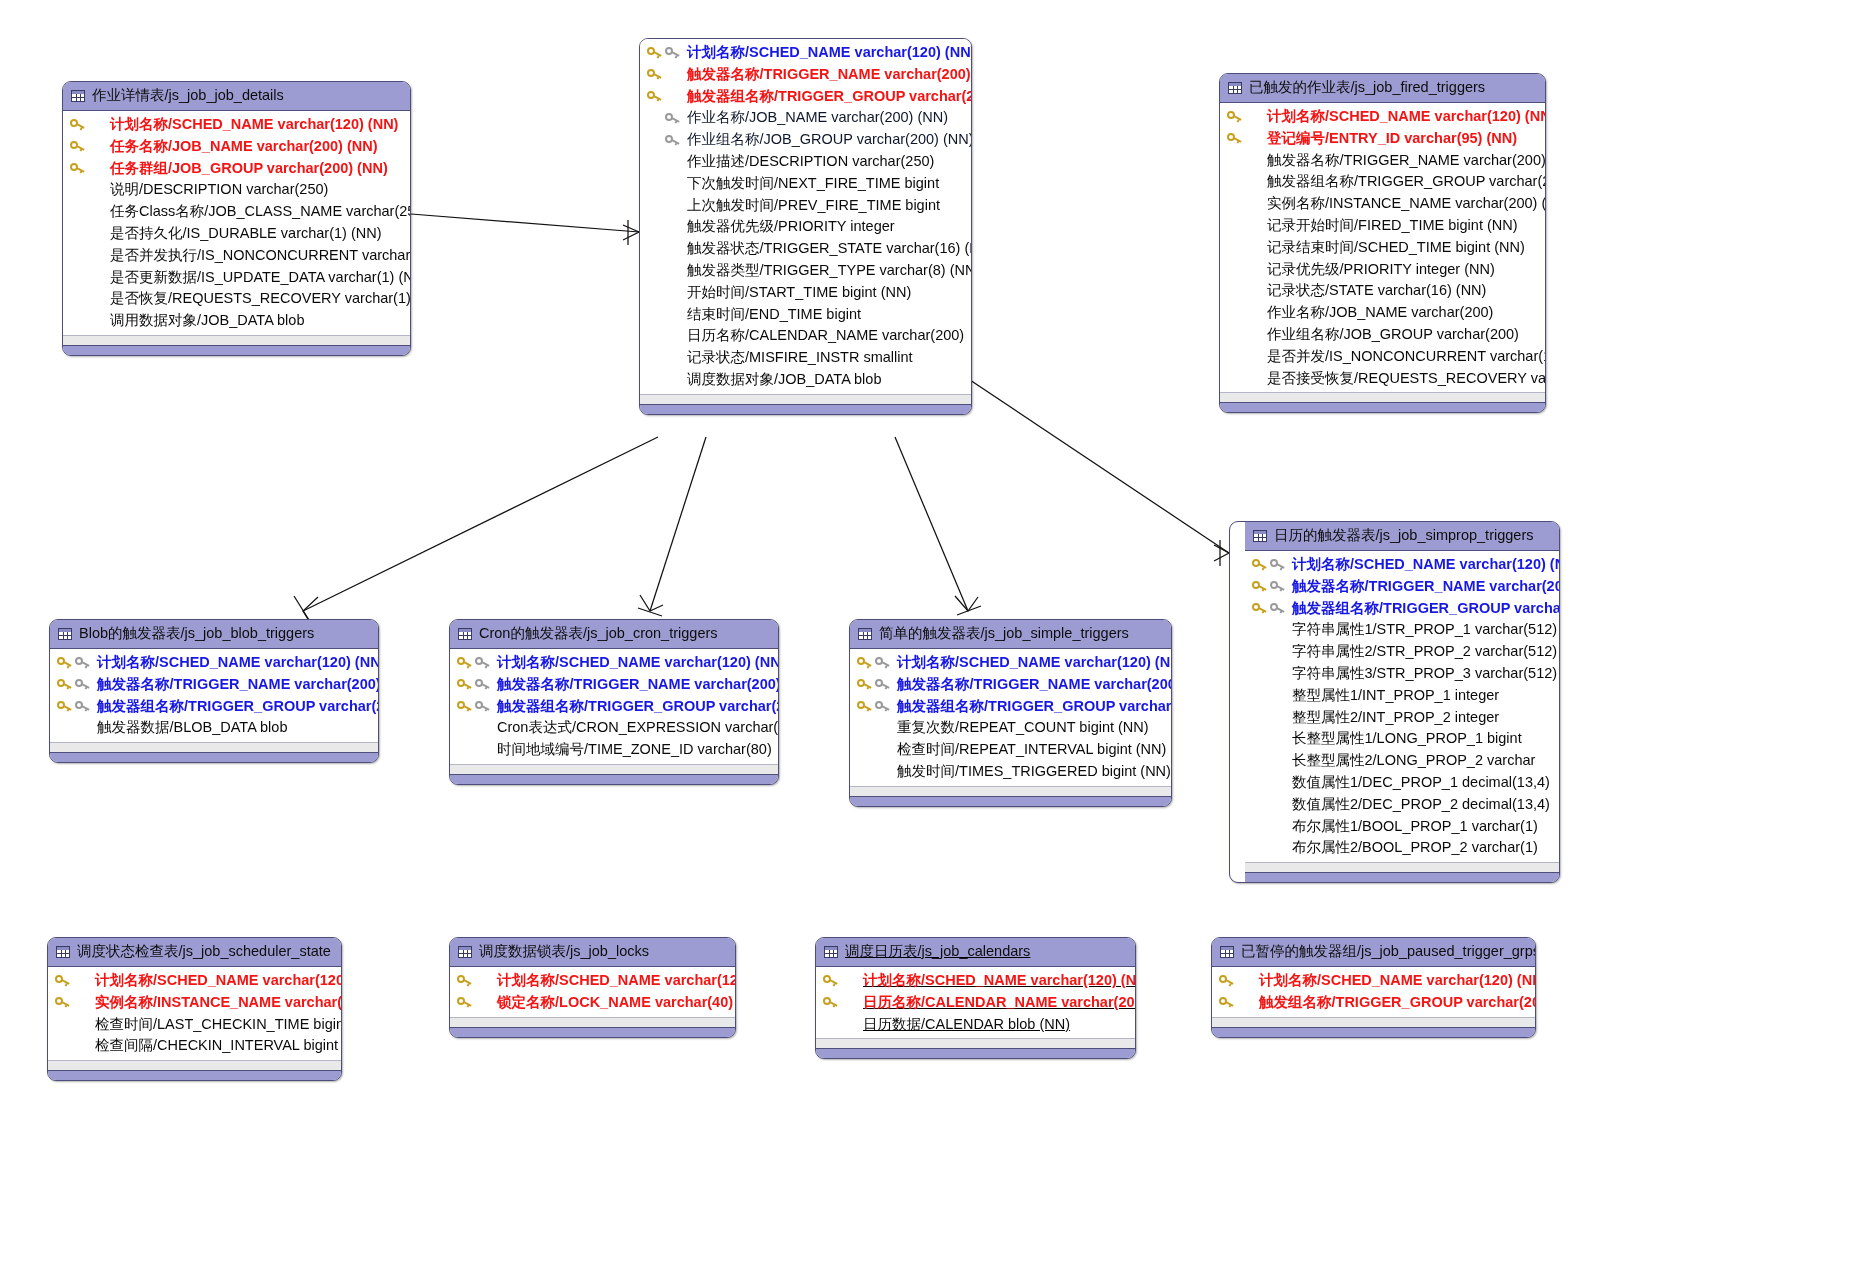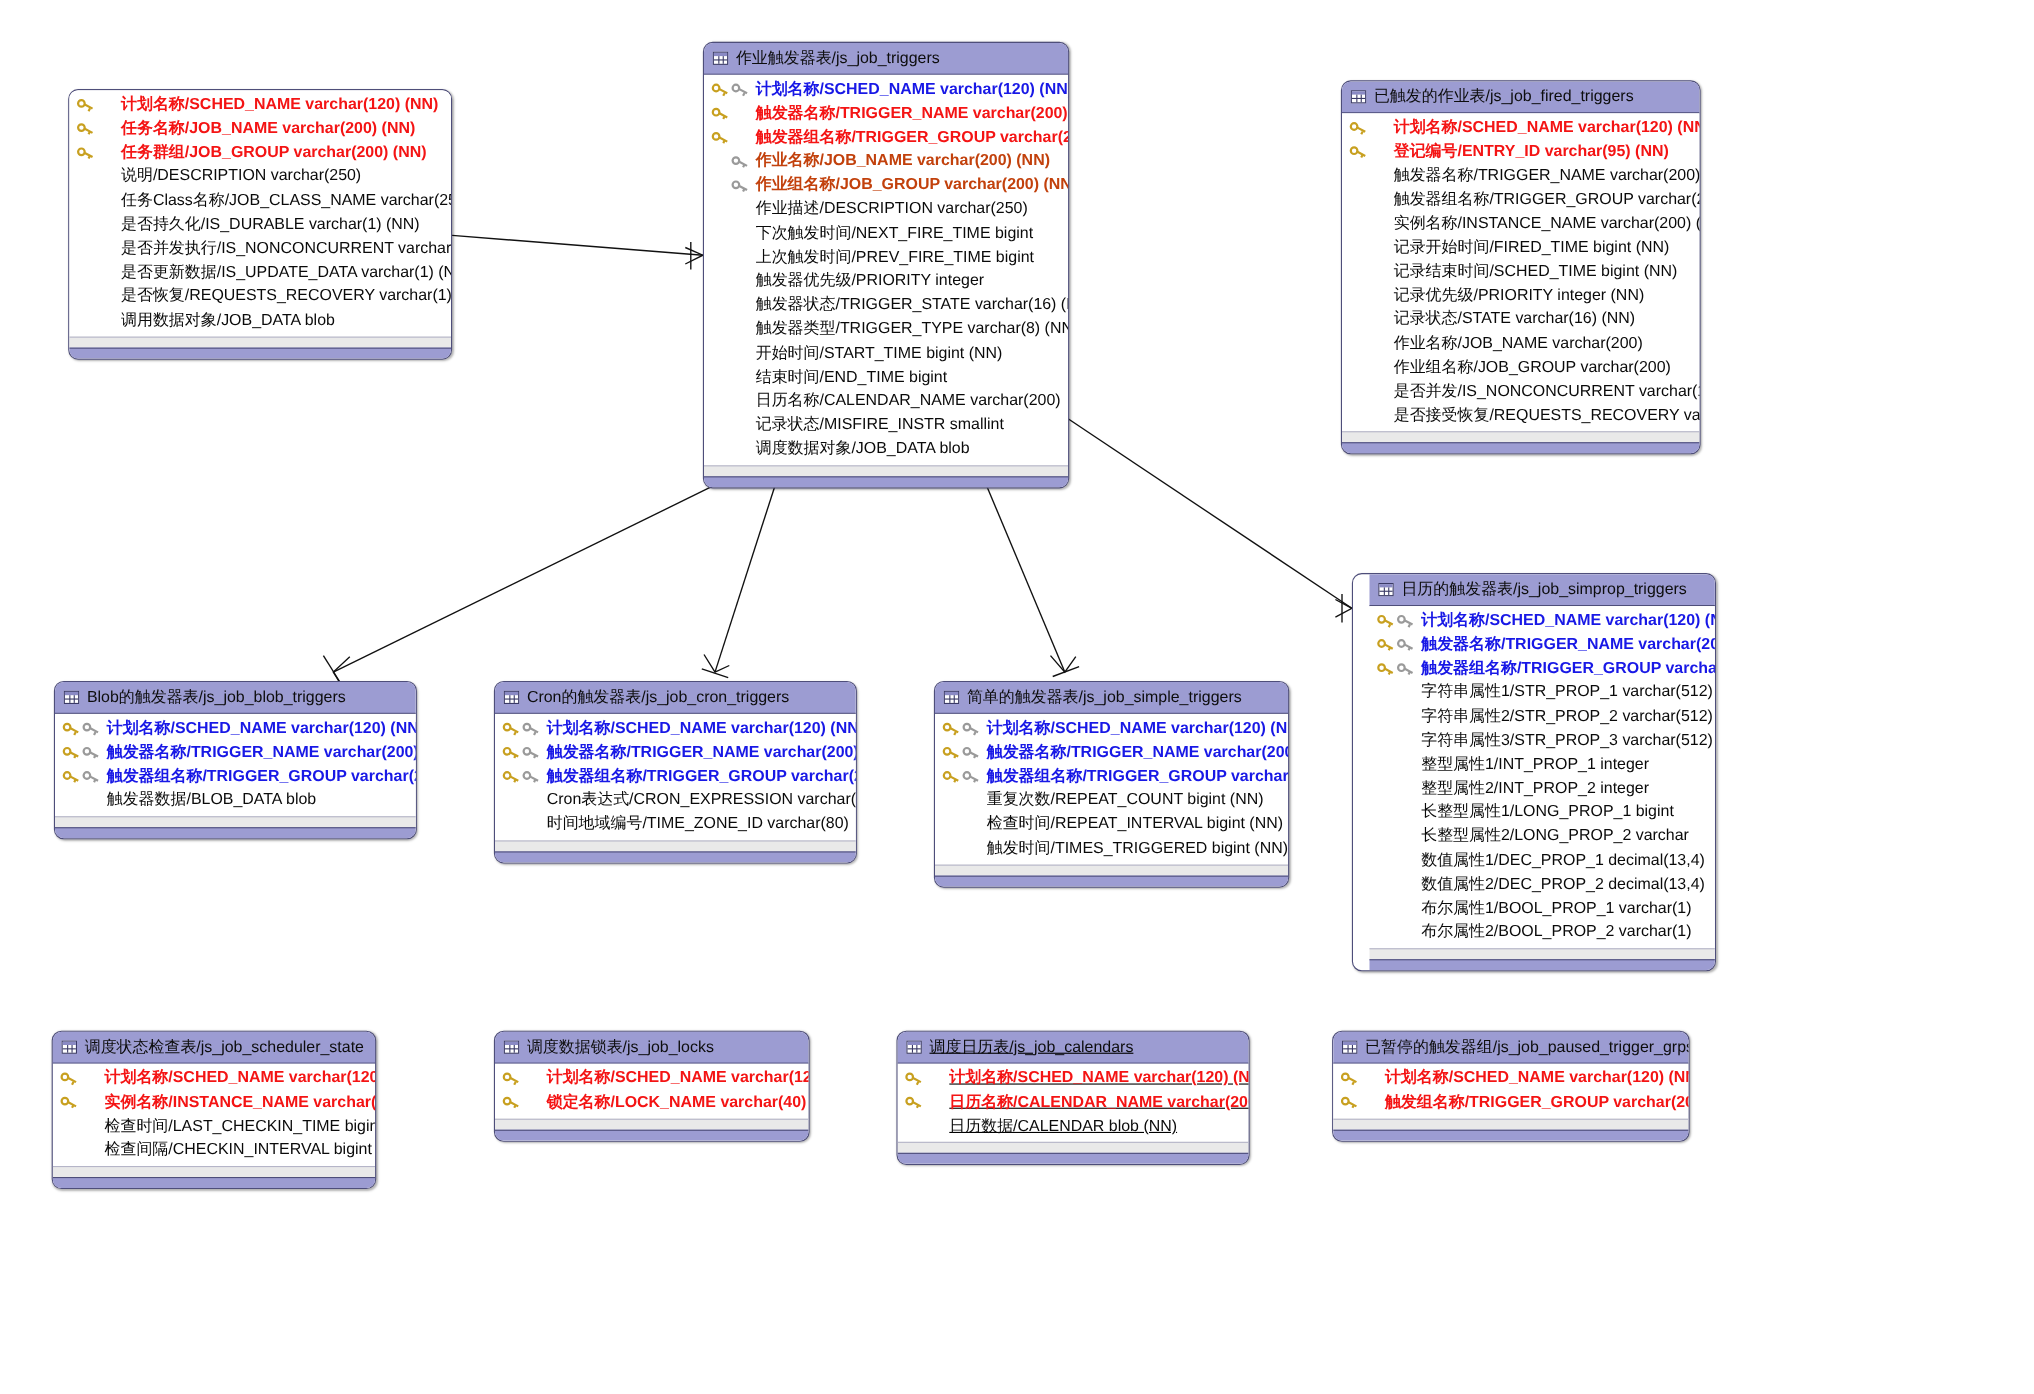--- a/index.html
+++ b/index.html
@@ -37,21 +37,21 @@
   .key .shaft{position:absolute;left:7px;top:5.0px;width:8px;height:2.3px;background:#c8a020;
             transform:rotate(28deg);transform-origin:left center;}
   .key .t1{position:absolute;left:11px;top:8.2px;width:2.3px;height:3.4px;background:#c8a020;
             transform:rotate(28deg);transform-origin:left top;}
   .key.fk .bow{border-color:#9a9a9a;}
   .key.fk .shaft,.key.fk .t1{background:#9a9a9a;}
   .key.blank{visibility:hidden;}
 
   .c-pk{color:#f41414;font-weight:bold;}
   .c-pkfk{color:#1818e6;font-weight:bold;}
-  .c-fk{color:#c2410c;font-weight:bold;}
+  .c-fk{color:#0f172a;font-weight:normal;}
   .c-plain{color:#0a0a0a;font-weight:normal;}
 
   .ent-foot{background:#e9e9e9;border-top:1px solid #b5b5c8;height:9px;}
   .ent-base{background:#9c9cd2;border-top:1px solid #4e4e7a;height:9px;}
 </style>
 </head>
 <body>
 
 <div id="canvas">
 
@@ -75,118 +75,118 @@
       <path d="M957,615 L981,606"></path>
 
       <path d="M955,370 L1229,553"></path>
       <path d="M1214,545 L1229,553 L1214,561"></path>
       <path d="M1220,540 L1220,566"></path>
     </g>
   </svg>
 
   <div id="entities-layer">
       <div class="entity" style="left: 62px; top: 81px; width: 349px;">
-        <div class="ent-body">
-          <div class="fld">
-            <span class="keys">
-              <span class="key">
-                <i class="bow"></i>
-                <i class="shaft"></i>
-                <i class="t1"></i>
-              </span>
-              <span class="key blank"></span>
-            </span>
-            <span class="lbl c-pk">计划名称/SCHED_NAME varchar(120) (NN)</span>
-          </div>
-          <div class="fld">
-            <span class="keys">
-              <span class="key">
-                <i class="bow"></i>
-                <i class="shaft"></i>
-                <i class="t1"></i>
-              </span>
-              <span class="key blank"></span>
-            </span>
-            <span class="lbl c-pk">任务名称/JOB_NAME varchar(200) (NN)</span>
-          </div>
-          <div class="fld">
-            <span class="keys">
-              <span class="key">
-                <i class="bow"></i>
-                <i class="shaft"></i>
-                <i class="t1"></i>
-              </span>
-              <span class="key blank"></span>
-            </span>
-            <span class="lbl c-pk">任务群组/JOB_GROUP varchar(200) (NN)</span>
-          </div>
-          <div class="fld">
-            <span class="keys">
-              <span class="key blank"></span>
-              <span class="key blank"></span>
-            </span>
-            <span class="lbl c-plain">说明/DESCRIPTION varchar(250)</span>
-          </div>
-          <div class="fld">
-            <span class="keys">
-              <span class="key blank"></span>
-              <span class="key blank"></span>
-            </span>
-            <span class="lbl c-plain">任务Class名称/JOB_CLASS_NAME varchar(250) (NN)</span>
-          </div>
-          <div class="fld">
-            <span class="keys">
-              <span class="key blank"></span>
-              <span class="key blank"></span>
-            </span>
-            <span class="lbl c-plain">是否持久化/IS_DURABLE varchar(1) (NN)</span>
-          </div>
-          <div class="fld">
-            <span class="keys">
-              <span class="key blank"></span>
-              <span class="key blank"></span>
-            </span>
-            <span class="lbl c-plain">是否并发执行/IS_NONCONCURRENT varchar(1) (NN)</span>
-          </div>
-          <div class="fld">
-            <span class="keys">
-              <span class="key blank"></span>
-              <span class="key blank"></span>
-            </span>
-            <span class="lbl c-plain">是否更新数据/IS_UPDATE_DATA varchar(1) (NN)</span>
-          </div>
-          <div class="fld">
-            <span class="keys">
-              <span class="key blank"></span>
-              <span class="key blank"></span>
-            </span>
-            <span class="lbl c-plain">是否恢复/REQUESTS_RECOVERY varchar(1) (NN)</span>
-          </div>
-          <div class="fld">
-            <span class="keys">
-              <span class="key blank"></span>
-              <span class="key blank"></span>
-            </span>
-            <span class="lbl c-plain">调用数据对象/JOB_DATA blob</span>
-          </div>
-        </div>
-        <div class="ent-foot"></div>
-        <div class="ent-base"></div>
-      </div>
-      <div class="entity" style="left: 639px; top: 38px; width: 333px;">
         <div class="ent-head">
           <span class="tbl-icon">
             <i class="fr"></i>
             <i class="tp"></i>
             <i class="v1"></i>
             <i class="v2"></i>
             <i class="h1"></i>
           </span>
-          <span>作业触发器表/js_job_triggers</span>
-        </div>
+          <span>作业详情表/js_job_job_details</span>
+        </div>
+        <div class="ent-body">
+          <div class="fld">
+            <span class="keys">
+              <span class="key">
+                <i class="bow"></i>
+                <i class="shaft"></i>
+                <i class="t1"></i>
+              </span>
+              <span class="key blank"></span>
+            </span>
+            <span class="lbl c-pk">计划名称/SCHED_NAME varchar(120) (NN)</span>
+          </div>
+          <div class="fld">
+            <span class="keys">
+              <span class="key">
+                <i class="bow"></i>
+                <i class="shaft"></i>
+                <i class="t1"></i>
+              </span>
+              <span class="key blank"></span>
+            </span>
+            <span class="lbl c-pk">任务名称/JOB_NAME varchar(200) (NN)</span>
+          </div>
+          <div class="fld">
+            <span class="keys">
+              <span class="key">
+                <i class="bow"></i>
+                <i class="shaft"></i>
+                <i class="t1"></i>
+              </span>
+              <span class="key blank"></span>
+            </span>
+            <span class="lbl c-pk">任务群组/JOB_GROUP varchar(200) (NN)</span>
+          </div>
+          <div class="fld">
+            <span class="keys">
+              <span class="key blank"></span>
+              <span class="key blank"></span>
+            </span>
+            <span class="lbl c-plain">说明/DESCRIPTION varchar(250)</span>
+          </div>
+          <div class="fld">
+            <span class="keys">
+              <span class="key blank"></span>
+              <span class="key blank"></span>
+            </span>
+            <span class="lbl c-plain">任务Class名称/JOB_CLASS_NAME varchar(250) (NN)</span>
+          </div>
+          <div class="fld">
+            <span class="keys">
+              <span class="key blank"></span>
+              <span class="key blank"></span>
+            </span>
+            <span class="lbl c-plain">是否持久化/IS_DURABLE varchar(1) (NN)</span>
+          </div>
+          <div class="fld">
+            <span class="keys">
+              <span class="key blank"></span>
+              <span class="key blank"></span>
+            </span>
+            <span class="lbl c-plain">是否并发执行/IS_NONCONCURRENT varchar(1) (NN)</span>
+          </div>
+          <div class="fld">
+            <span class="keys">
+              <span class="key blank"></span>
+              <span class="key blank"></span>
+            </span>
+            <span class="lbl c-plain">是否更新数据/IS_UPDATE_DATA varchar(1) (NN)</span>
+          </div>
+          <div class="fld">
+            <span class="keys">
+              <span class="key blank"></span>
+              <span class="key blank"></span>
+            </span>
+            <span class="lbl c-plain">是否恢复/REQUESTS_RECOVERY varchar(1) (NN)</span>
+          </div>
+          <div class="fld">
+            <span class="keys">
+              <span class="key blank"></span>
+              <span class="key blank"></span>
+            </span>
+            <span class="lbl c-plain">调用数据对象/JOB_DATA blob</span>
+          </div>
+        </div>
+        <div class="ent-foot"></div>
+        <div class="ent-base"></div>
+      </div>
+      <div class="entity" style="left: 639px; top: 38px; width: 333px;">
         <div class="ent-body">
           <div class="fld">
             <span class="keys">
               <span class="key">
                 <i class="bow"></i>
                 <i class="shaft"></i>
                 <i class="t1"></i>
               </span>
               <span class="key fk">
                 <i class="bow"></i>

